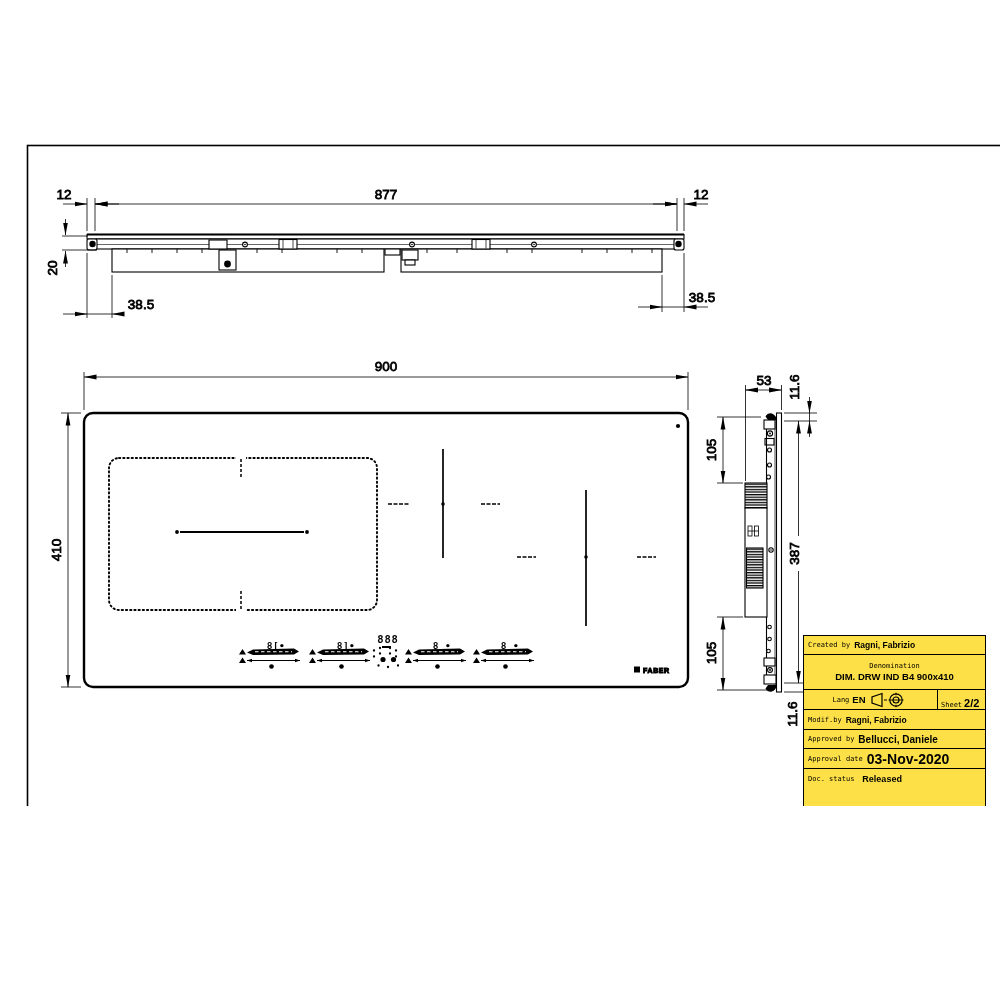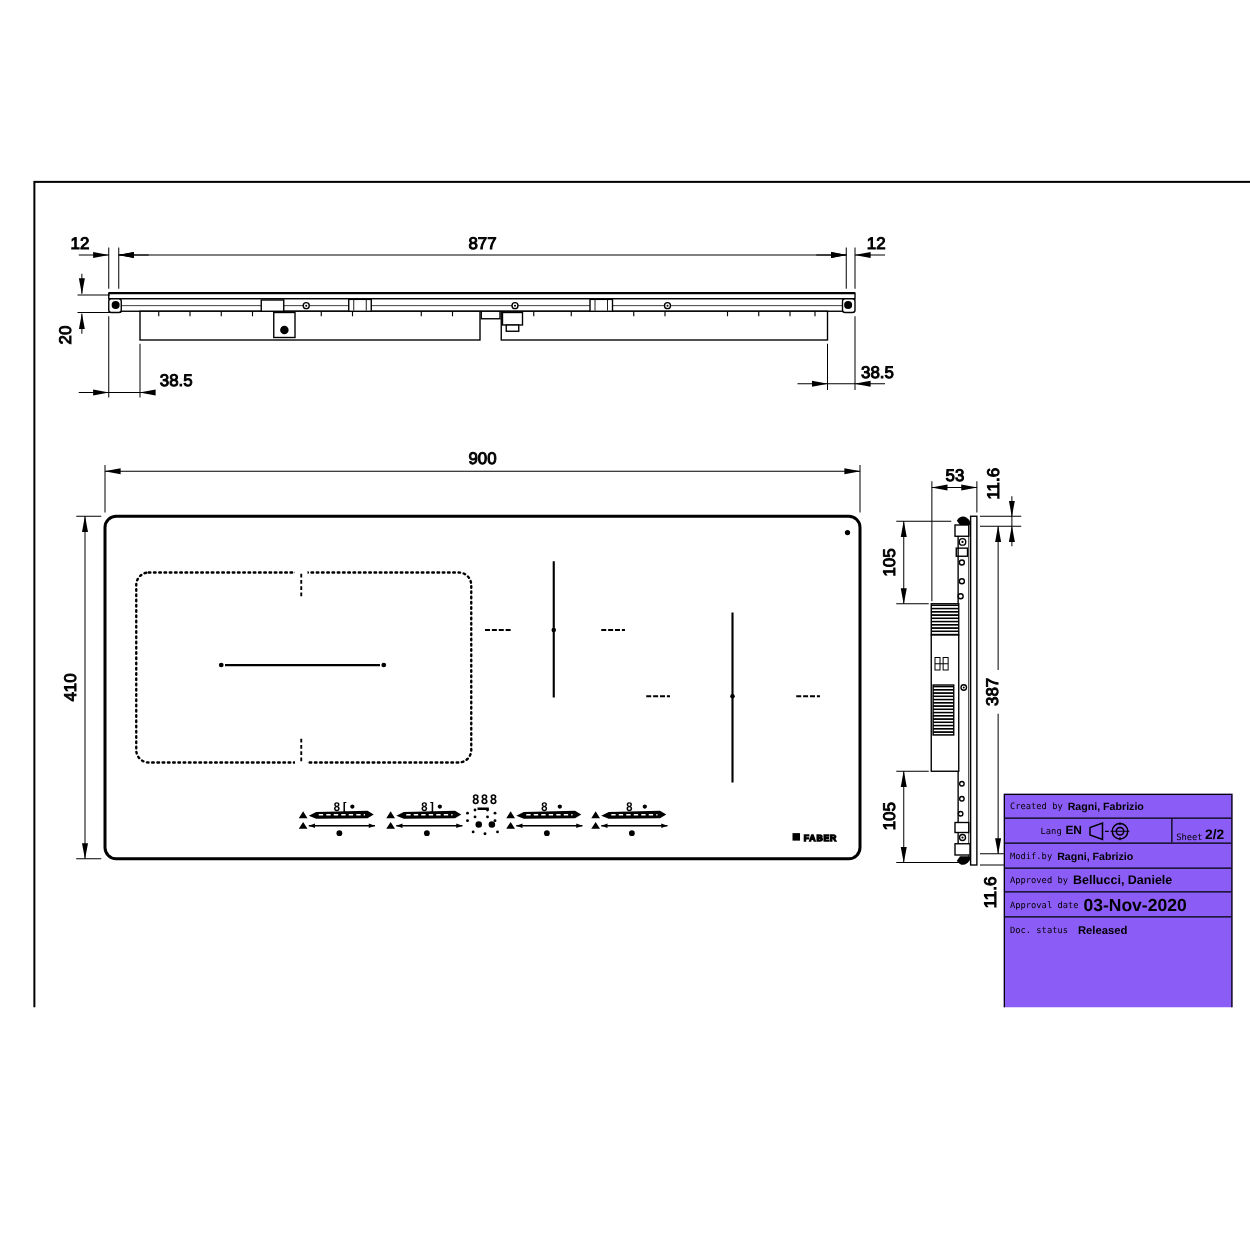--- a/index.html
+++ b/index.html
@@ -6,21 +6,21 @@
   .page{position:relative;width:1000px;height:806px;background:#ffffff;overflow:hidden;
         font-family:"Liberation Sans",sans-serif;padding-left:17px;}
   svg text{fill:#000;}
   .d{font:13.5px "Liberation Sans",sans-serif;}
   .seg{font:bold 9.5px "DejaVu Sans Mono",monospace;letter-spacing:.5px;}
   .seg2{font:bold 10.5px "DejaVu Sans Mono",monospace;letter-spacing:.8px;}
   .brand{font:bold 7px "Liberation Sans",sans-serif;letter-spacing:.6px;}
   
   .tblock{position:absolute;left:803px;top:635px;width:183px;height:185px;
           border:1.6px solid #000;box-sizing:border-box;display:flex;flex-direction:column;
-          background:#8b5cf6;}
+          background:#fde047;}
   .trow{border-top:1.2px solid #000;display:flex;align-items:center;padding:0 4px;gap:4px;
         box-sizing:border-box;}
   .trow:first-child{border-top:none;}
   .lbl{font:7px "DejaVu Sans Mono",monospace;white-space:nowrap;}
   .lbl2{font:8px "DejaVu Sans Mono",monospace;}
   .val{font:bold 8.5px "Liberation Sans",sans-serif;white-space:nowrap;}
   .bigval{font:bold 11px "Liberation Sans",sans-serif;}
   .num{font:bold 15.5px "Liberation Sans",sans-serif;letter-spacing:.5px;}
   .cellcol{display:flex;flex-direction:column;align-items:center;justify-content:center;height:100%;}
 </style>
@@ -286,20 +286,24 @@
     <text class="d" x="699" y="653" text-anchor="middle" transform="rotate(-90 699 653)">105</text>
     <text class="d" x="780" y="714" text-anchor="middle" transform="rotate(-90 780 714)">11.6</text>
   </g>
 </svg>
 
 
 <div class="tblock">
   <div class="trow" style="height:18px;">
     <span class="lbl">Created by</span>
     <span class="val">Ragni, Fabrizio</span>
+  </div>
+  <div class="trow" style="height:35px;flex-direction:column;justify-content:center;gap:1px;">
+    <span class="lbl">Denomination</span>
+    <span class="val" style="font-size:9.5px;">DIM. DRW IND B4 900x410</span>
   </div>
   <div class="trow" style="height:20px;padding:0;gap:0;">
     <div style="flex:1;display:flex;align-items:center;gap:3px;padding:0 4px;height:100%;justify-content:center;">
       <span class="lbl">Lang</span>
       <span class="val" style="font-size:9.5px;">EN</span>
       <svg width="40" height="16" viewBox="0 0 40 16">
         <path d="M13,1.5 L13,14.5 L3,11 L3,5 Z" fill="none" stroke="#000" stroke-width="1.2"></path>
         <line x1="15" y1="8" x2="18" y2="8" stroke="#000" stroke-width="1"></line>
         <circle cx="27" cy="8" r="6.2" fill="none" stroke="#000" stroke-width="1.2"></circle>
         <circle cx="27" cy="8" r="3" fill="none" stroke="#000" stroke-width="1.2"></circle>

